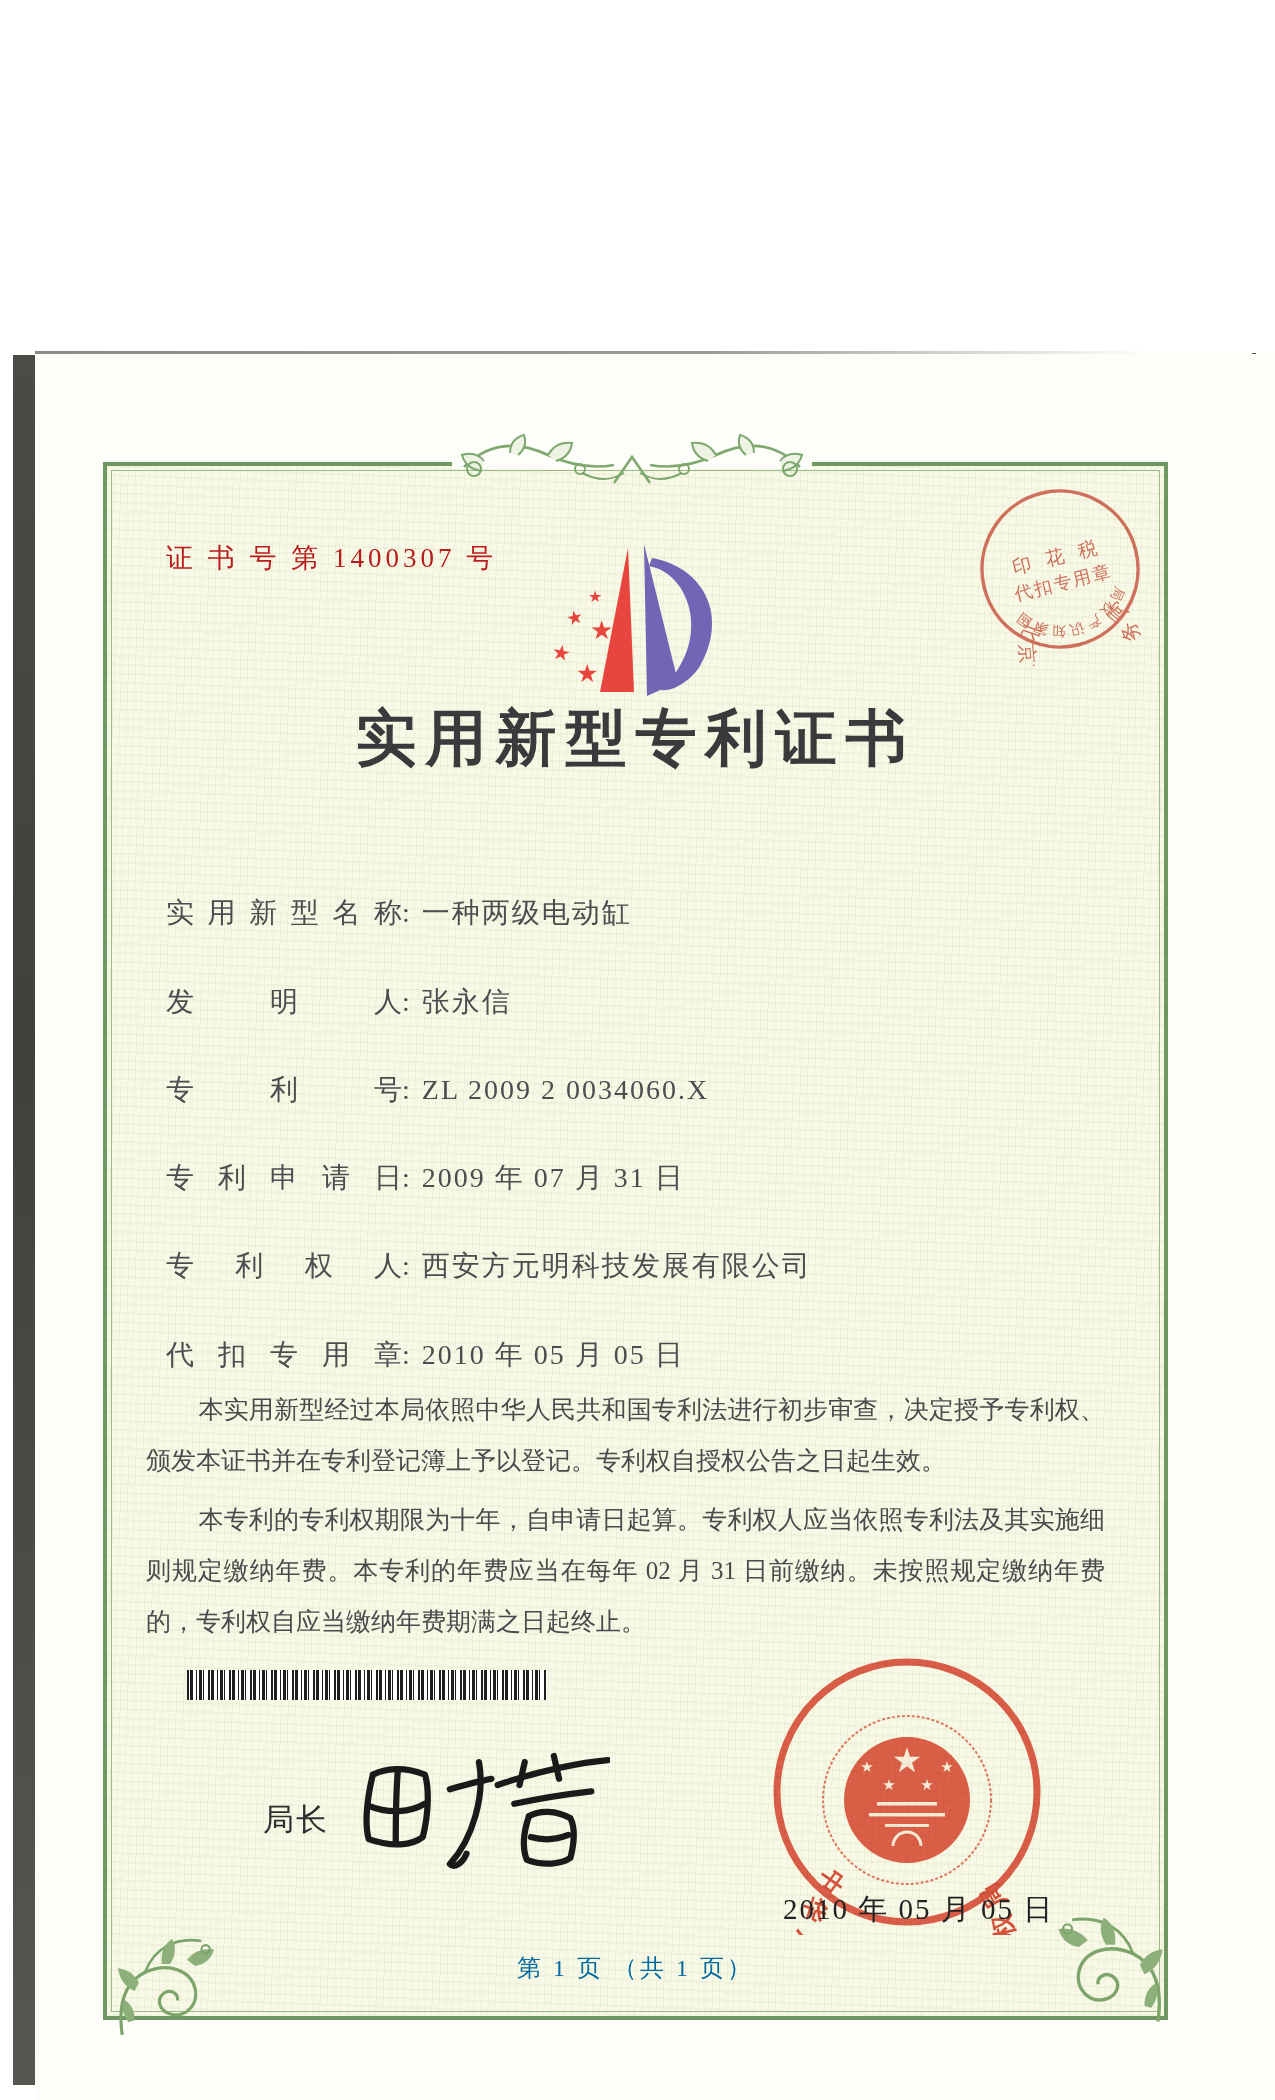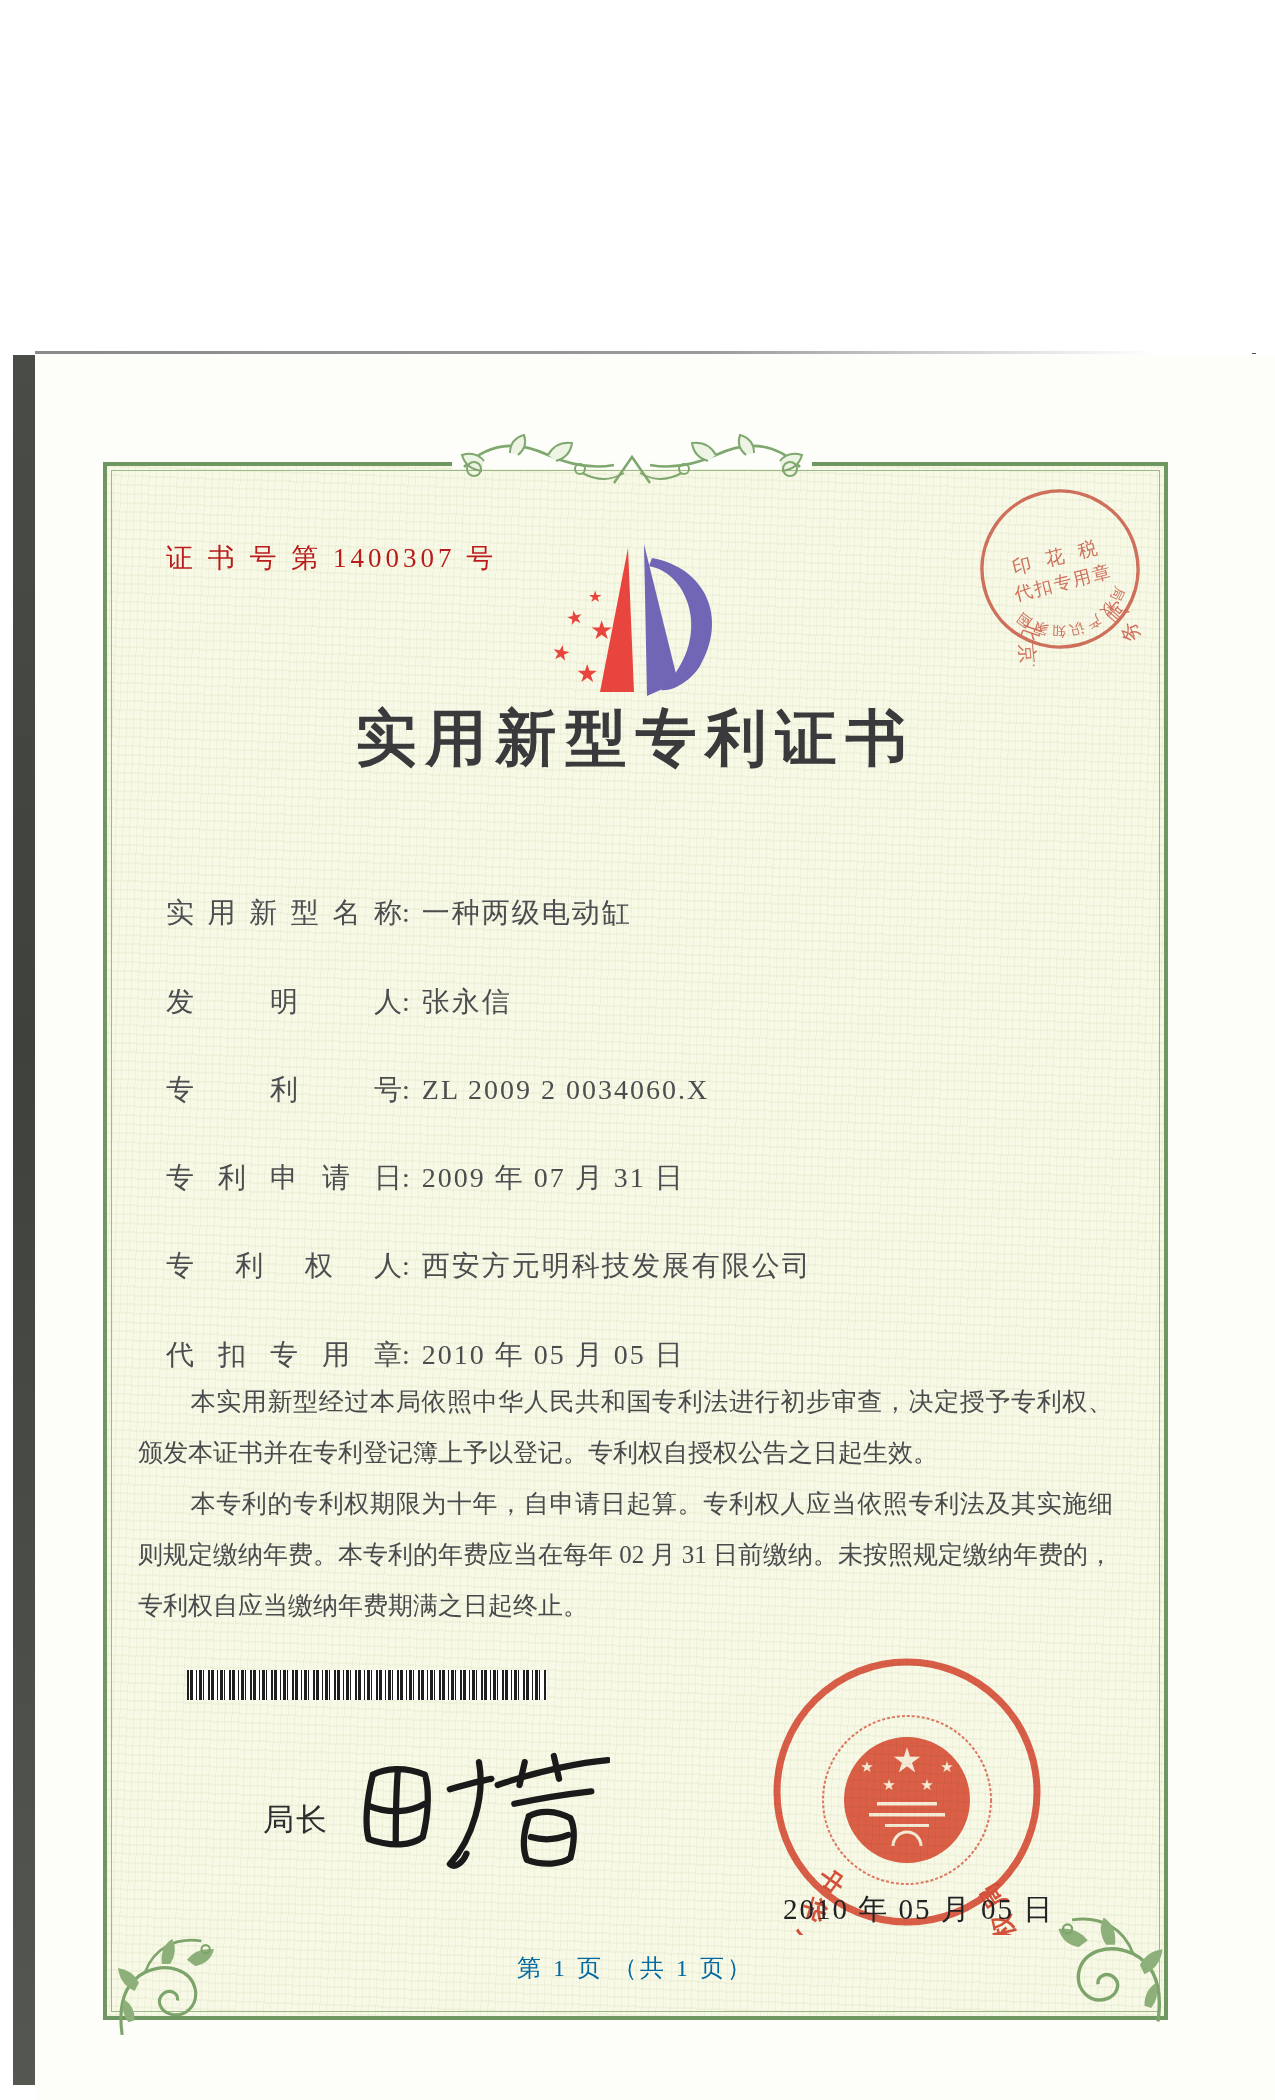--- a/index.html
+++ b/index.html
@@ -49,21 +49,21 @@
     font-size:61px;font-weight:bold;letter-spacing:9px;color:#3a3a3c;
   }
   .field-row{position:absolute;left:166px;white-space:nowrap;font-size:28px;color:#4d4d50;}
   .field-label{display:inline-block;width:236px;text-align:justify;text-align-last:justify;margin-top:28px;}
   .field-colon{display:inline-block;}
   .field-value{margin-left:12px;letter-spacing:2px;}
   .body-text{
     position:absolute;left:138px;top:1376px;width:975px;
     font-size:25px;line-height:51px;color:#4a4a4c;text-align:justify;
   }
-  .body-text p{margin:0;text-indent:2.1em;}
+  .body-text p{margin:8px;text-indent:2.1em;}
   .barcode{
     position:absolute;left:187px;top:1670px;width:360px;height:30px;
     background:repeating-linear-gradient(90deg,
       #1e1e1e 0 2px,#fff 2px 3px,#1e1e1e 3px 6px,#fff 6px 9px,
       #1e1e1e 9px 10px,#fff 10px 12px,#1e1e1e 12px 15px,#fff 15px 16px,
       #1e1e1e 16px 17px,#fff 17px 21px);
   }
   .commissioner{
     position:absolute;left:263px;top:1799px;
     font-size:31px;letter-spacing:2px;color:#2e2e30;

